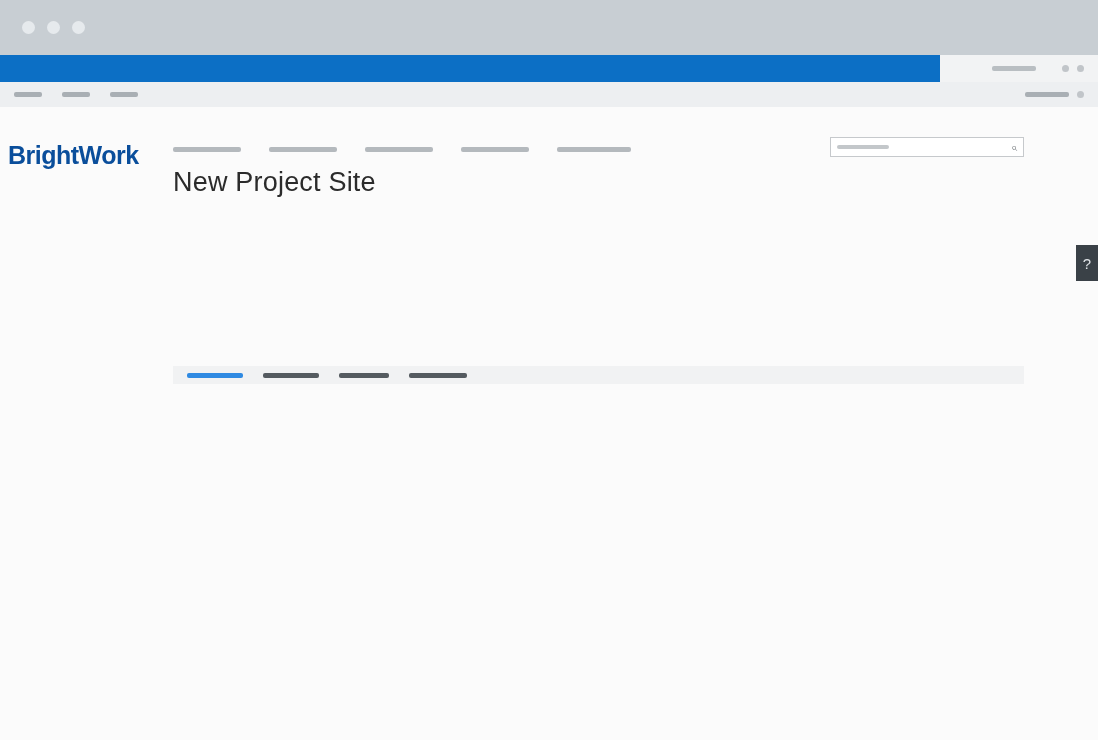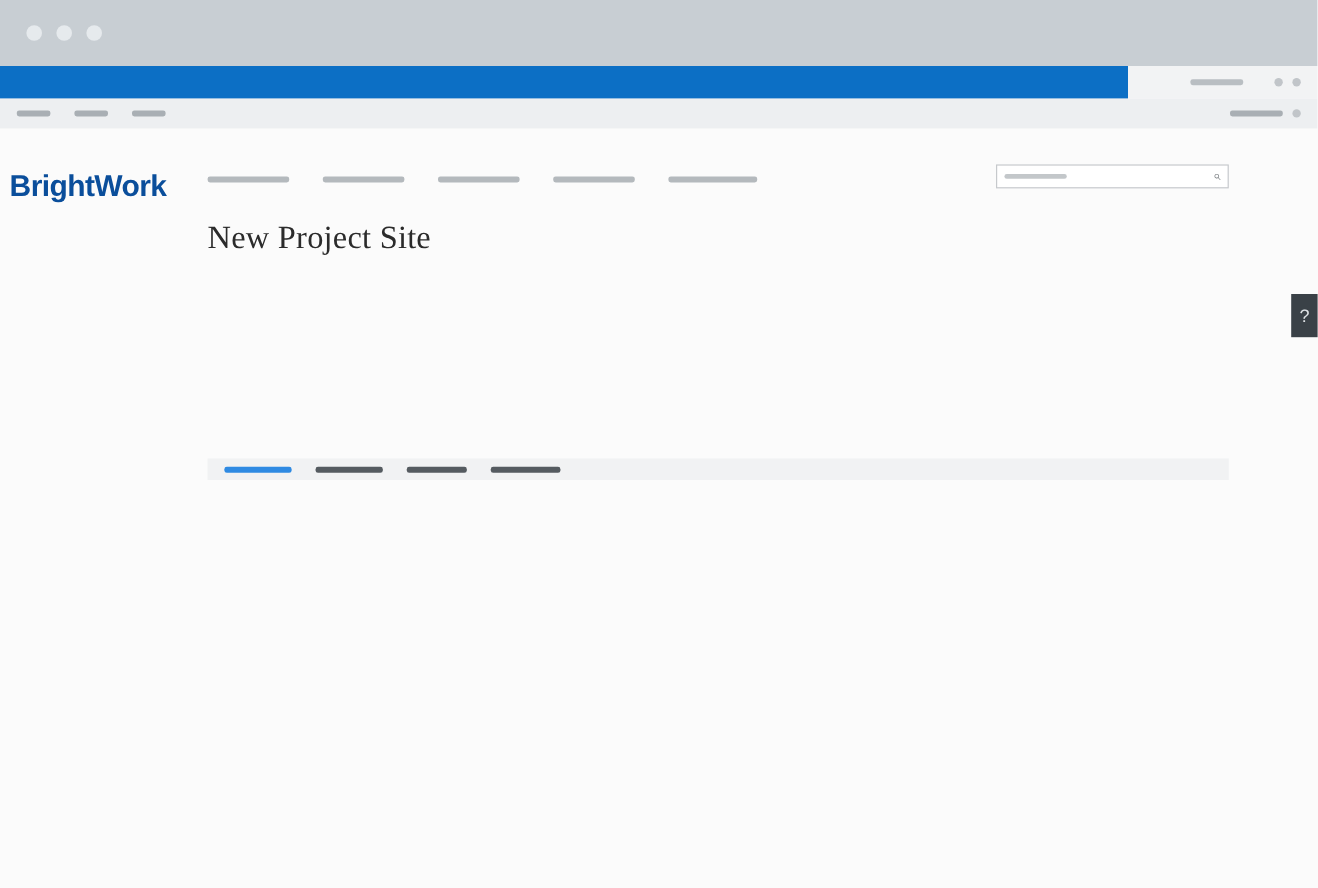--- a/index.html
+++ b/index.html
@@ -130,23 +130,22 @@
     font-size: 11px;
     color: #6f7478;
     transform: scaleX(-1);
   }
 
   
   .page-title {
     font-size: 27px;
     font-weight: 400;
     color: #2b2b2b;
-    margin-top: 24px;
+    margin-top: 8px;
     letter-spacing: 0.2px;
-    font-family: Liberation Serif, serif;
   }
 
   
   .tabs-bar {
     margin-top: 168px;
     height: 18px;
     background: #f1f2f3;
     display: flex;
     align-items: center;
     padding-left: 14px;

